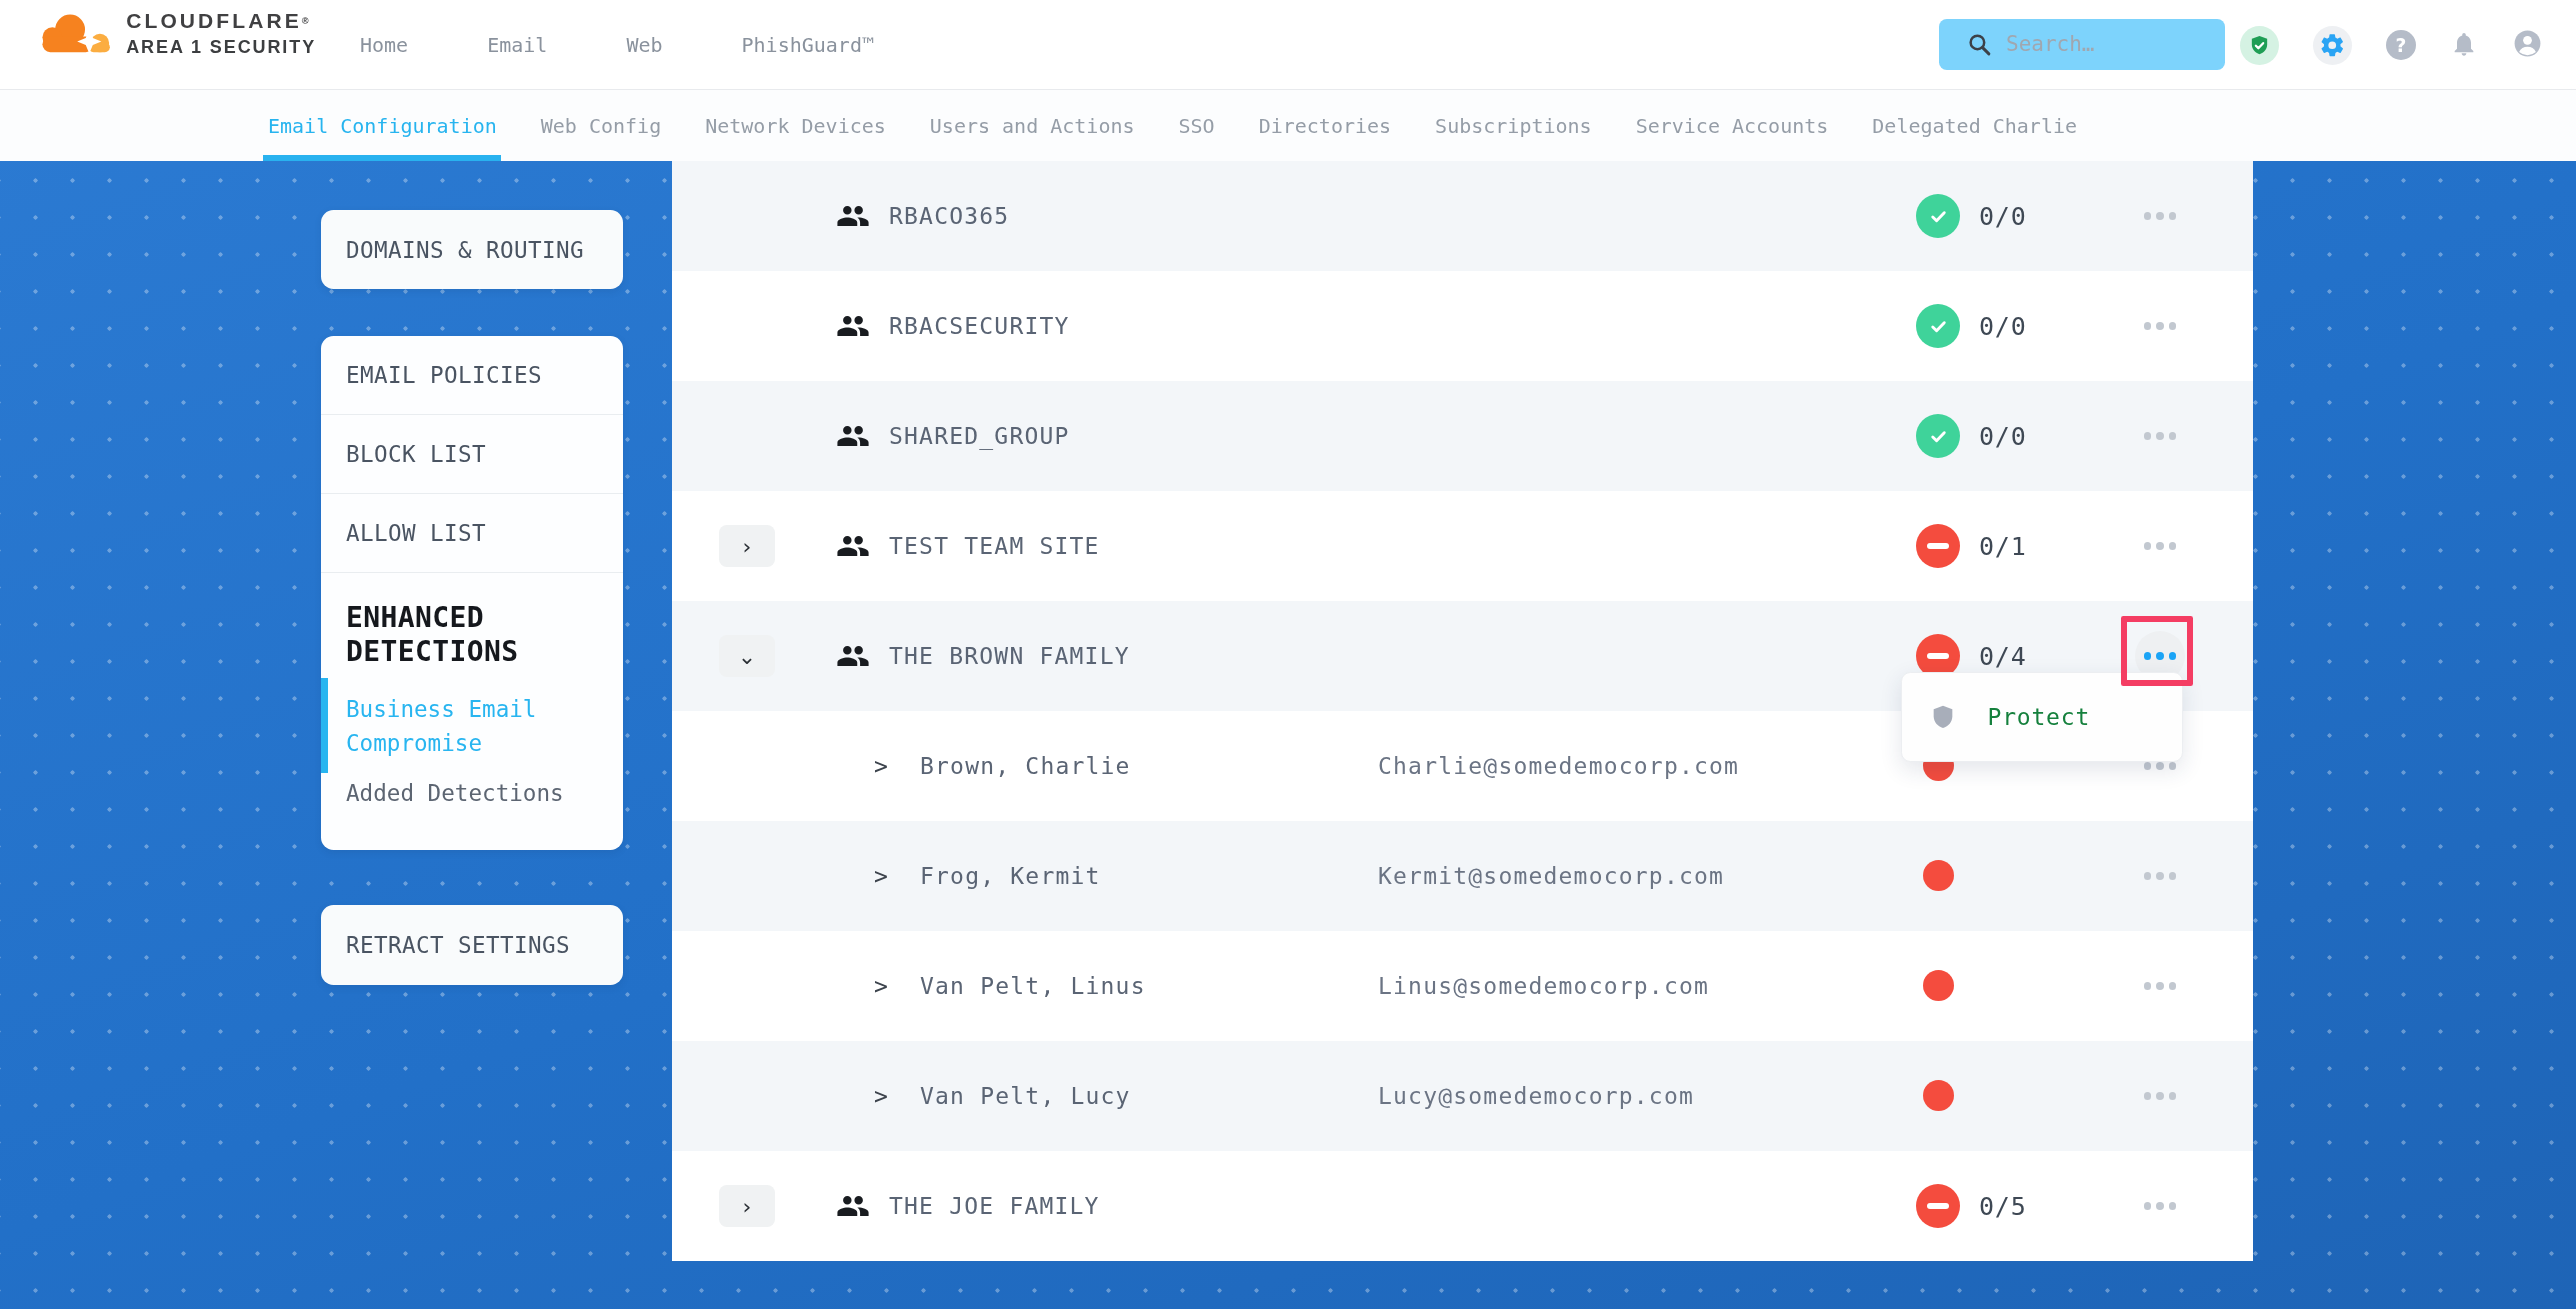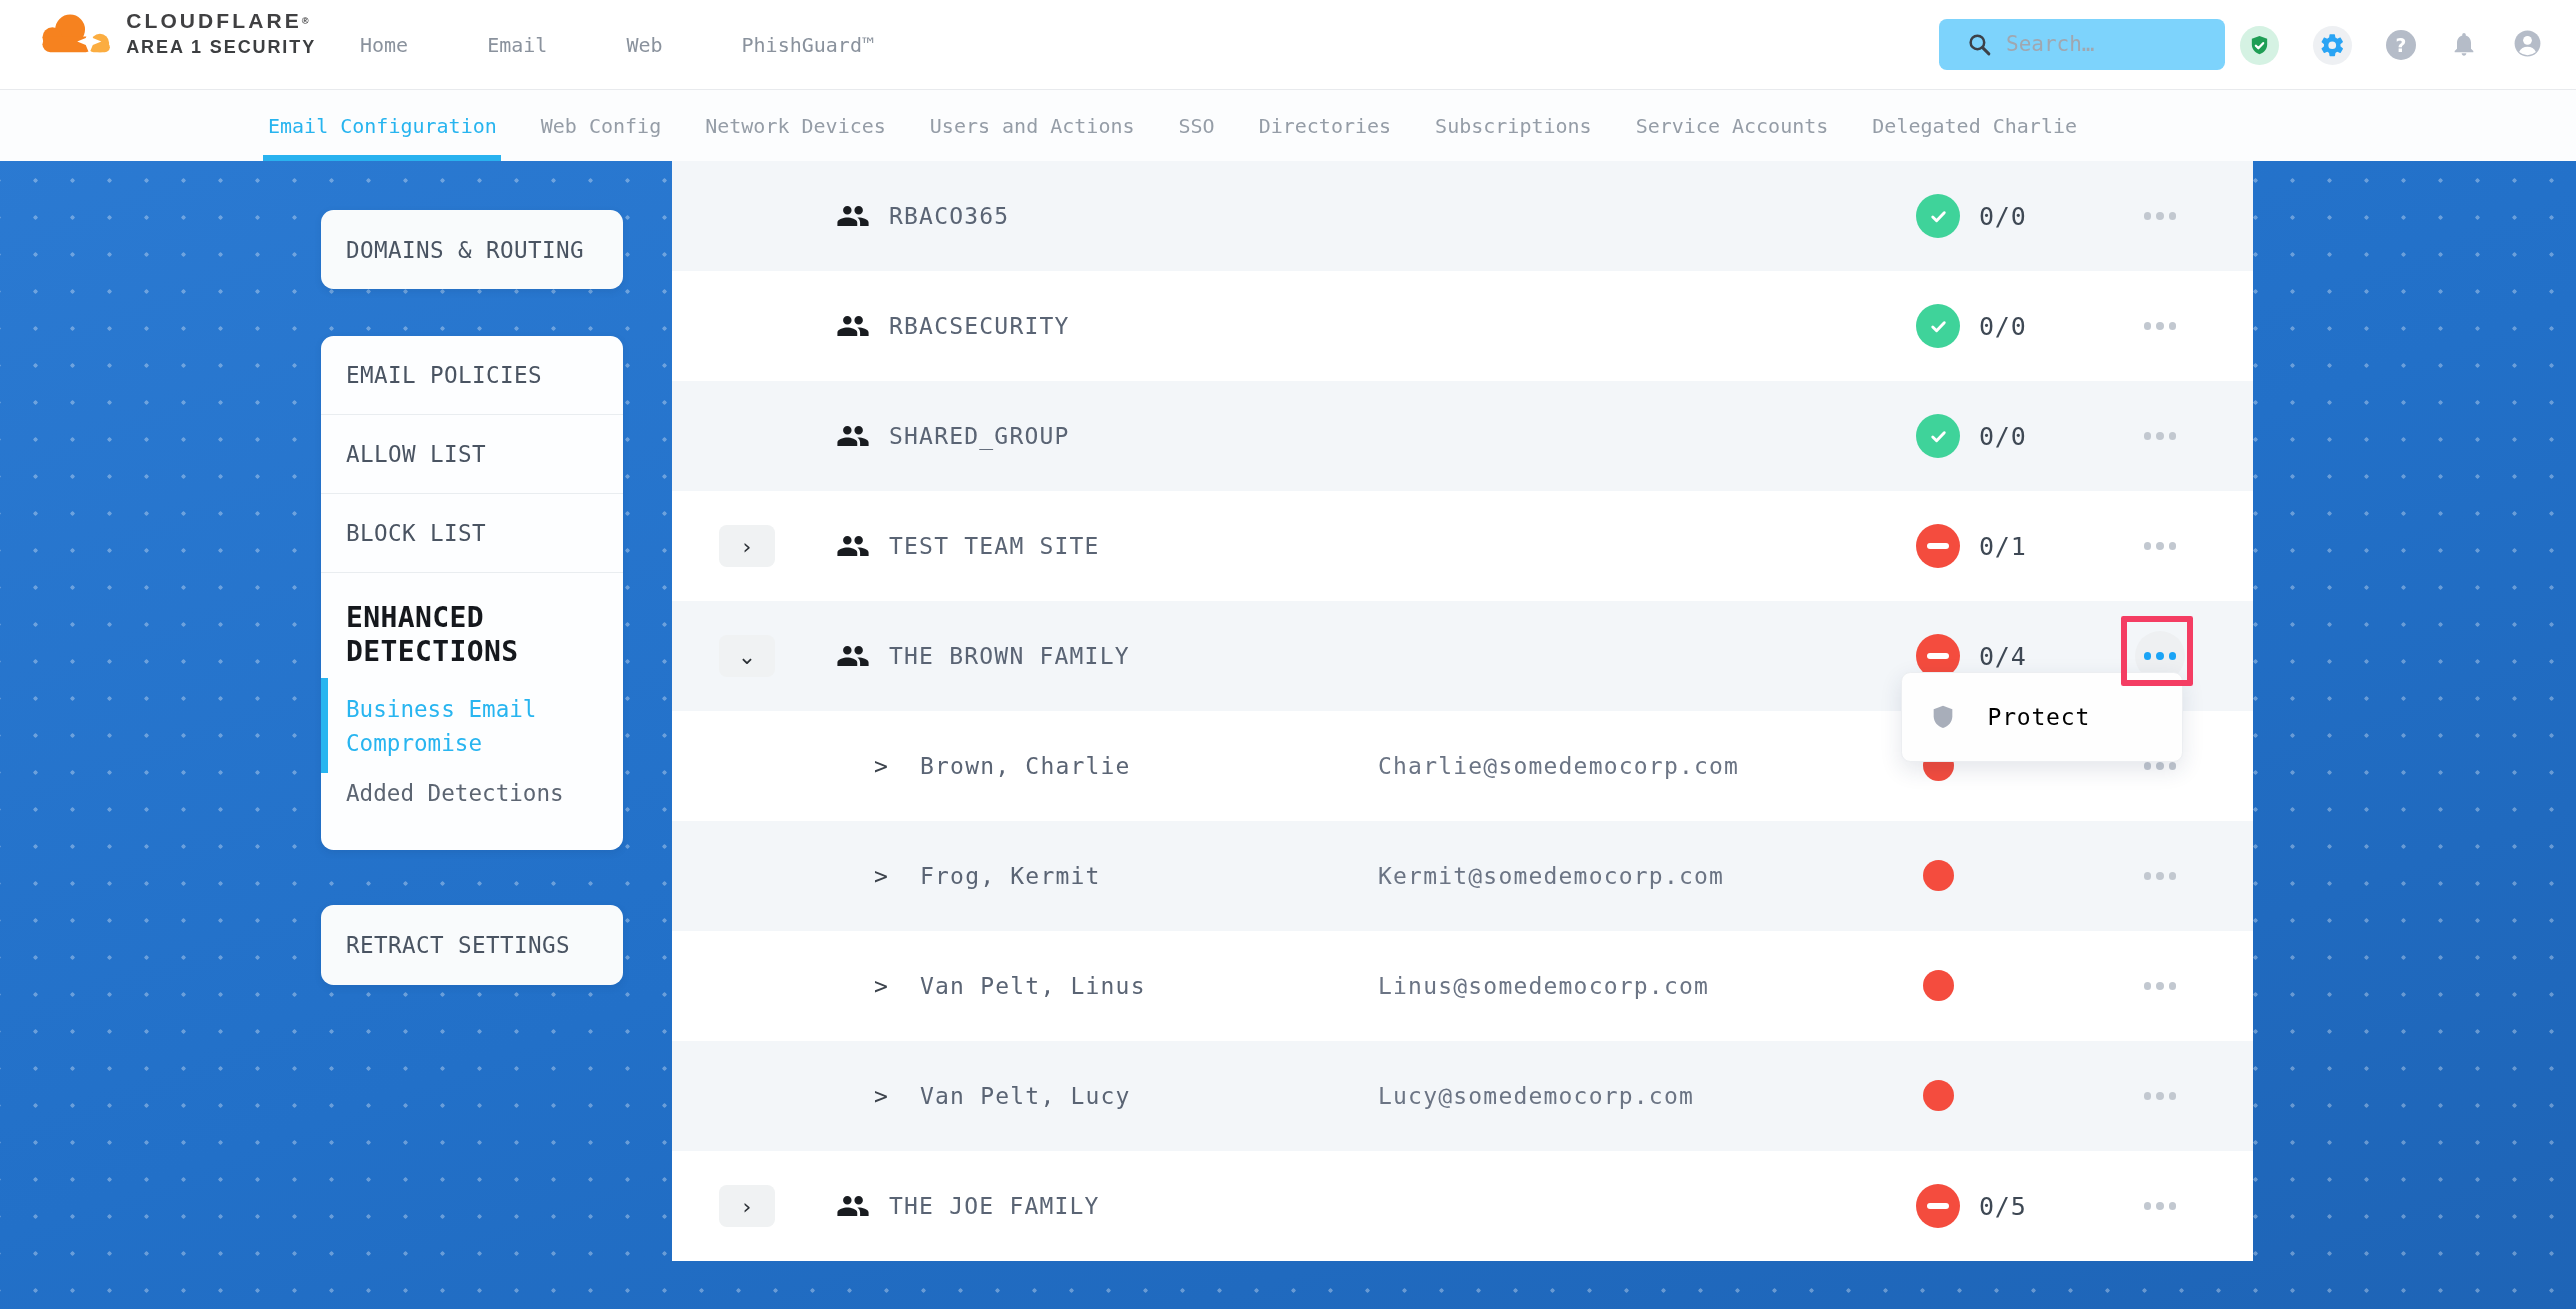--- a/index.html
+++ b/index.html
@@ -117,21 +117,21 @@
   .kebab.active-menu i { background:#1ba4f6; }
 
   
   .ctx-menu {
     position:absolute; left:1901px; top:672px; width:282px; height:90px;
     background:#fefefe; border:1.6px solid #eceef1; border-radius:9.3px;
     box-shadow:0 7.8px 22px rgba(30,50,90,0.12);
     display:flex; align-items:center; padding-left:26.5px; z-index:40; cursor:pointer;
   }
   .ctx-menu svg { width:28px; height:31px; }
-  .ctx-label { margin-left:31px; font-size:23px; letter-spacing:0.8px; color:#000000; }
+  .ctx-label { margin-left:31px; font-size:23px; letter-spacing:0.8px; color:#15803d; }
 
   
   .annotation {
     position:absolute; left:2121px; top:616px; width:72px; height:70px;
     border:6.2px solid #f43d63; border-radius:2.3px; z-index:50; pointer-events:none;
   }
 </style>
 </head>
 <body>
 
@@ -209,22 +209,22 @@
   </nav>
 
 <aside>
   <div class="side-card card-tinted" style="top:210px; height:79px;">
     <div class="side-single">DOMAINS &amp; ROUTING</div>
   </div>
 
   <div class="side-card" style="top:336px; height:514px;">
     <div id="policy-items">
         <div class="side-item">EMAIL POLICIES</div>
+        <div class="side-item">BLOCK LIST</div>
         <div class="side-item">ALLOW LIST</div>
-        <div class="side-item">BLOCK LIST</div>
       </div>
     <div class="side-section">
       <div class="section-title">
         <div>ENHANCED</div>
         <div>DETECTIONS</div>
       </div>
       <div class="sub-active">
         <div>Business Email</div>
         <div>Compromise</div>
       </div>

